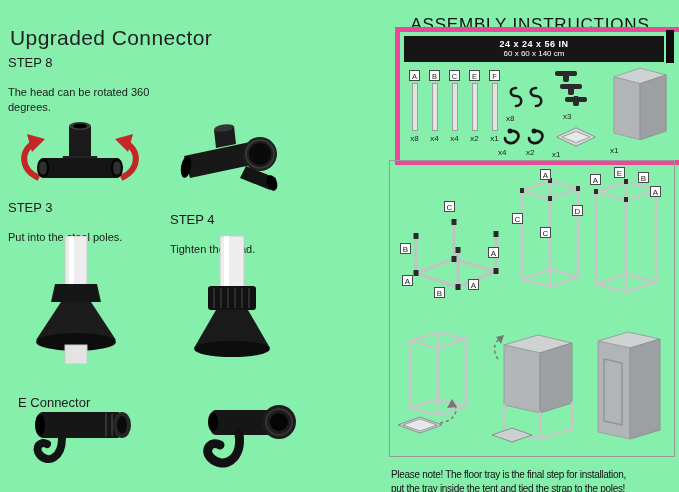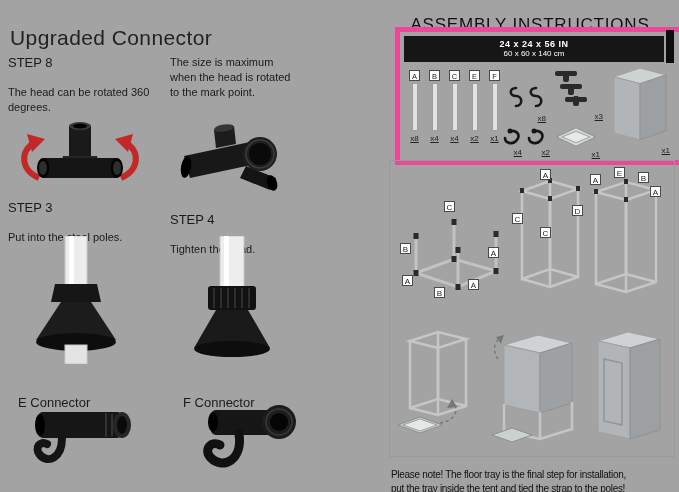--- a/index.html
+++ b/index.html
@@ -1,16 +1,16 @@
 <!DOCTYPE html>
 <html><head>
 <meta charset="utf-8">
 <style>
   html,body{margin:0;padding:0;background:#fff;}
-  .page{position:relative;width:679px;height:492px;background:#a3a3a3;overflow:hidden;
+  .page{position:relative;width:679px;height:492px;background:#86efac;overflow:hidden;
         font-family:"Liberation Sans", sans-serif;color:#1a1a1a;}
   .abs{position:absolute;}
 
   
   .left-title{left:10px;top:12px;font-size:21px;font-weight:400;letter-spacing:.4px;color:#222;}
   .step-label{font-size:13px;margin:0 0 15px;}
   .step-text{font-size:11px;line-height:1.35;margin:0;}
   .step1{left:8px;top:55px;width:150px;}
   .step2{left:170px;top:55px;width:132px;}
   .step3{left:8px;top:200px;width:150px;}
@@ -36,21 +36,21 @@
             color:#fff;text-align:center;box-sizing:border-box;padding-top:3px;}
   .size-line1{font-size:9px;font-weight:bold;letter-spacing:.5px;line-height:10px;}
   .size-line2{font-size:8px;line-height:10px;}
   .size-tab{position:absolute;left:266px;top:-2px;width:8px;height:33px;background:#0d0d0d;}
 
   .poles{position:absolute;left:8px;top:38px;display:flex;gap:7px;}
   .pole-col{width:13px;display:flex;flex-direction:column;align-items:center;}
   .pole-chip{width:11px;height:11px;border:1px solid #4a4a4a;font-size:7.5px;line-height:11px;
              text-align:center;background:#fff;box-sizing:border-box;}
   .pole-rod{width:4px;height:46px;background:#e3e3e3;border:1px solid #9d9d9d;margin-top:2px;}
-  .qty{font-size:8px;color:#222;text-align:right;text-decoration:underline;}
+  .qty{font-size:8px;color:#222;text-align:left;}
   .pole-col .qty{margin-top:3px;}
   .part{position:absolute;}
   .part svg{width:100%;height:100%;display:block;}
 
   .diagram{position:absolute;}
   .diagram svg{width:100%;height:100%;display:block;}
   .chip{position:absolute;width:11px;height:11px;border:1px solid #4a4a4a;background:#fff;
         font-size:8px;line-height:11px;text-align:center;box-sizing:border-box;}
 
   .note{left:391px;top:458px;width:286px;font-size:10px;line-height:1.35;
@@ -79,21 +79,20 @@
       <polygon points="58,46 92,46 96,64 54,64" fill="#242424"></polygon>
       <rect x="36" y="48" width="78" height="20" rx="4" fill="#151515"></rect>
       <ellipse cx="38" cy="58" rx="6" ry="10" fill="#000"></ellipse>
       <ellipse cx="112" cy="58" rx="6" ry="10" fill="#000"></ellipse>
       <ellipse cx="38" cy="58" rx="4" ry="7" fill="#2e2e2e"></ellipse>
       <ellipse cx="112" cy="58" rx="4" ry="7" fill="#2e2e2e"></ellipse>
     </svg>
   </div>
 
   <div class="abs step2">
-    <p class="step-text">The size is maximum when the head is rotated to the mark point.</p>
   </div>
   <div class="abs fig fig2">
     <svg viewBox="0 0 125 78">
       <polygon points="42,14 62,10 64,28 44,32" fill="#1c1c1c"></polygon>
       <ellipse cx="52" cy="12" rx="10" ry="3.5" fill="#363636" transform="rotate(-8 52 12)"></ellipse>
       <polygon points="12,40 78,26 84,48 18,62" fill="#181818"></polygon>
       <ellipse cx="14" cy="51" rx="5" ry="11" fill="#000" transform="rotate(10 14 51)"></ellipse>
       <polygon points="74,50 104,62 98,74 68,62" fill="#141414"></polygon>
       <ellipse cx="100" cy="67" rx="5" ry="8" fill="#000" transform="rotate(-20 100 67)"></ellipse>
       <circle cx="88" cy="38" r="17" fill="#1f1f1f"></circle>
@@ -145,21 +144,20 @@
       <rect x="20" y="12" width="84" height="26" rx="5" fill="#161616"></rect>
       <ellipse cx="22" cy="25" rx="5" ry="11" fill="#000"></ellipse>
       <line x1="88" y1="13" x2="88" y2="37" stroke="#333" stroke-width="2"></line>
       <line x1="94" y1="14" x2="94" y2="36" stroke="#333" stroke-width="2"></line>
       <ellipse cx="104" cy="25" rx="9" ry="13" fill="#262626"></ellipse>
       <ellipse cx="104" cy="25" rx="5" ry="9" fill="#0a0a0a"></ellipse>
       <path d="M44,38 C44,58 30,64 22,55 C16,48 22,40 29,44" stroke="#141414" stroke-width="8" fill="none" stroke-linecap="round"></path>
     </svg>
   </div>
 
-  <p class="abs conn-label fLabel">F Connector</p>
   <div class="abs fig figF">
     <svg viewBox="0 0 125 75">
       <rect x="28" y="10" width="64" height="25" rx="5" fill="#161616"></rect>
       <ellipse cx="30" cy="22" rx="5" ry="10" fill="#000"></ellipse>
       <circle cx="96" cy="22" r="17" fill="#1d1d1d"></circle>
       <circle cx="96" cy="22" r="13" fill="none" stroke="#3a3a3a" stroke-width="1.5"></circle>
       <circle cx="96" cy="22" r="9" fill="#050505"></circle>
       <path d="M56,34 C60,60 40,70 28,58 C20,50 28,40 37,45" stroke="#111111" stroke-width="9" fill="none" stroke-linecap="round"></path>
     </svg>
   </div>

